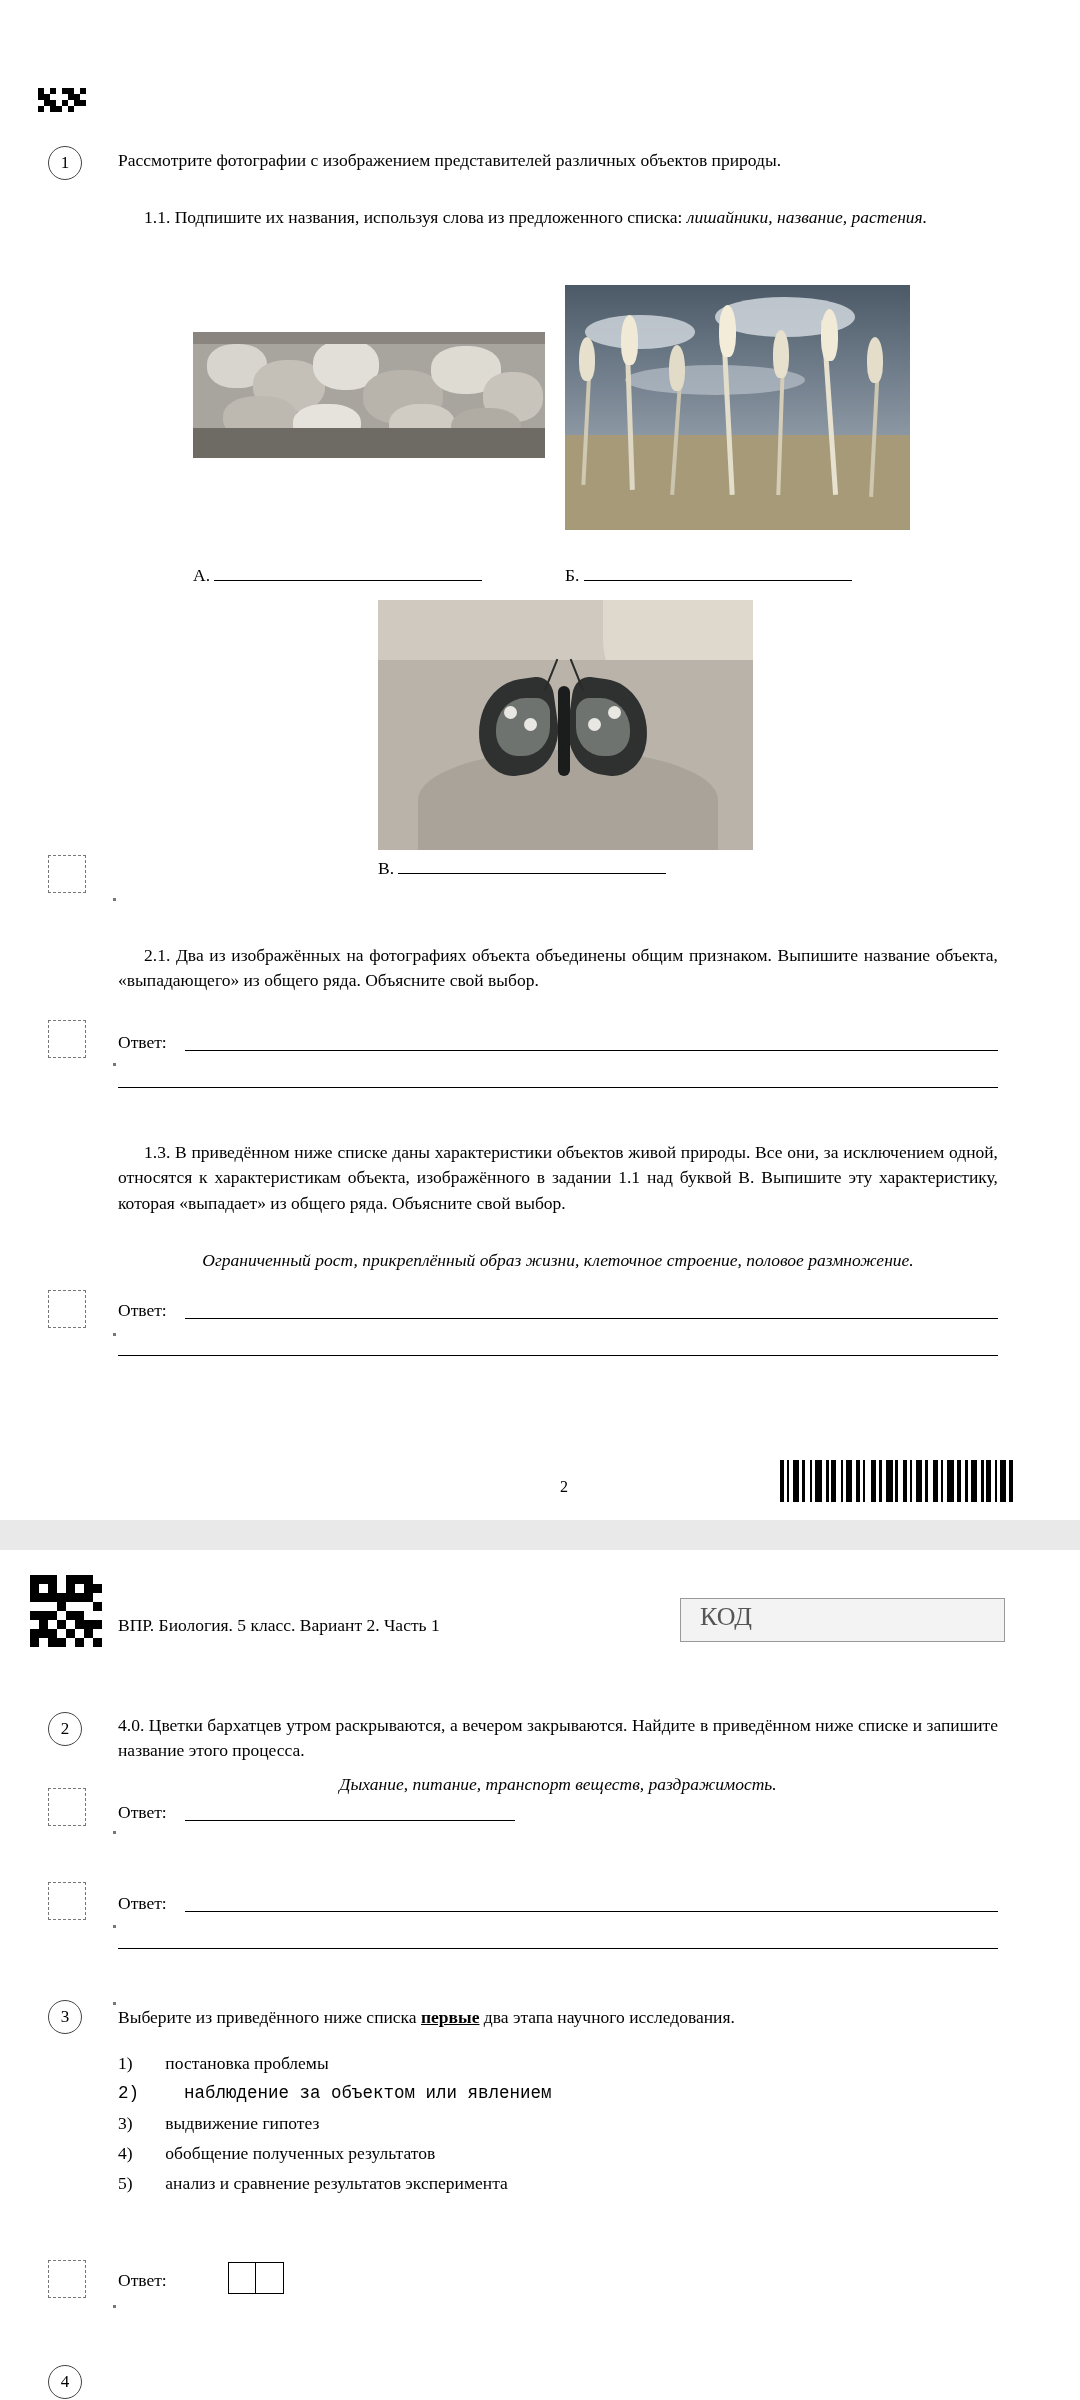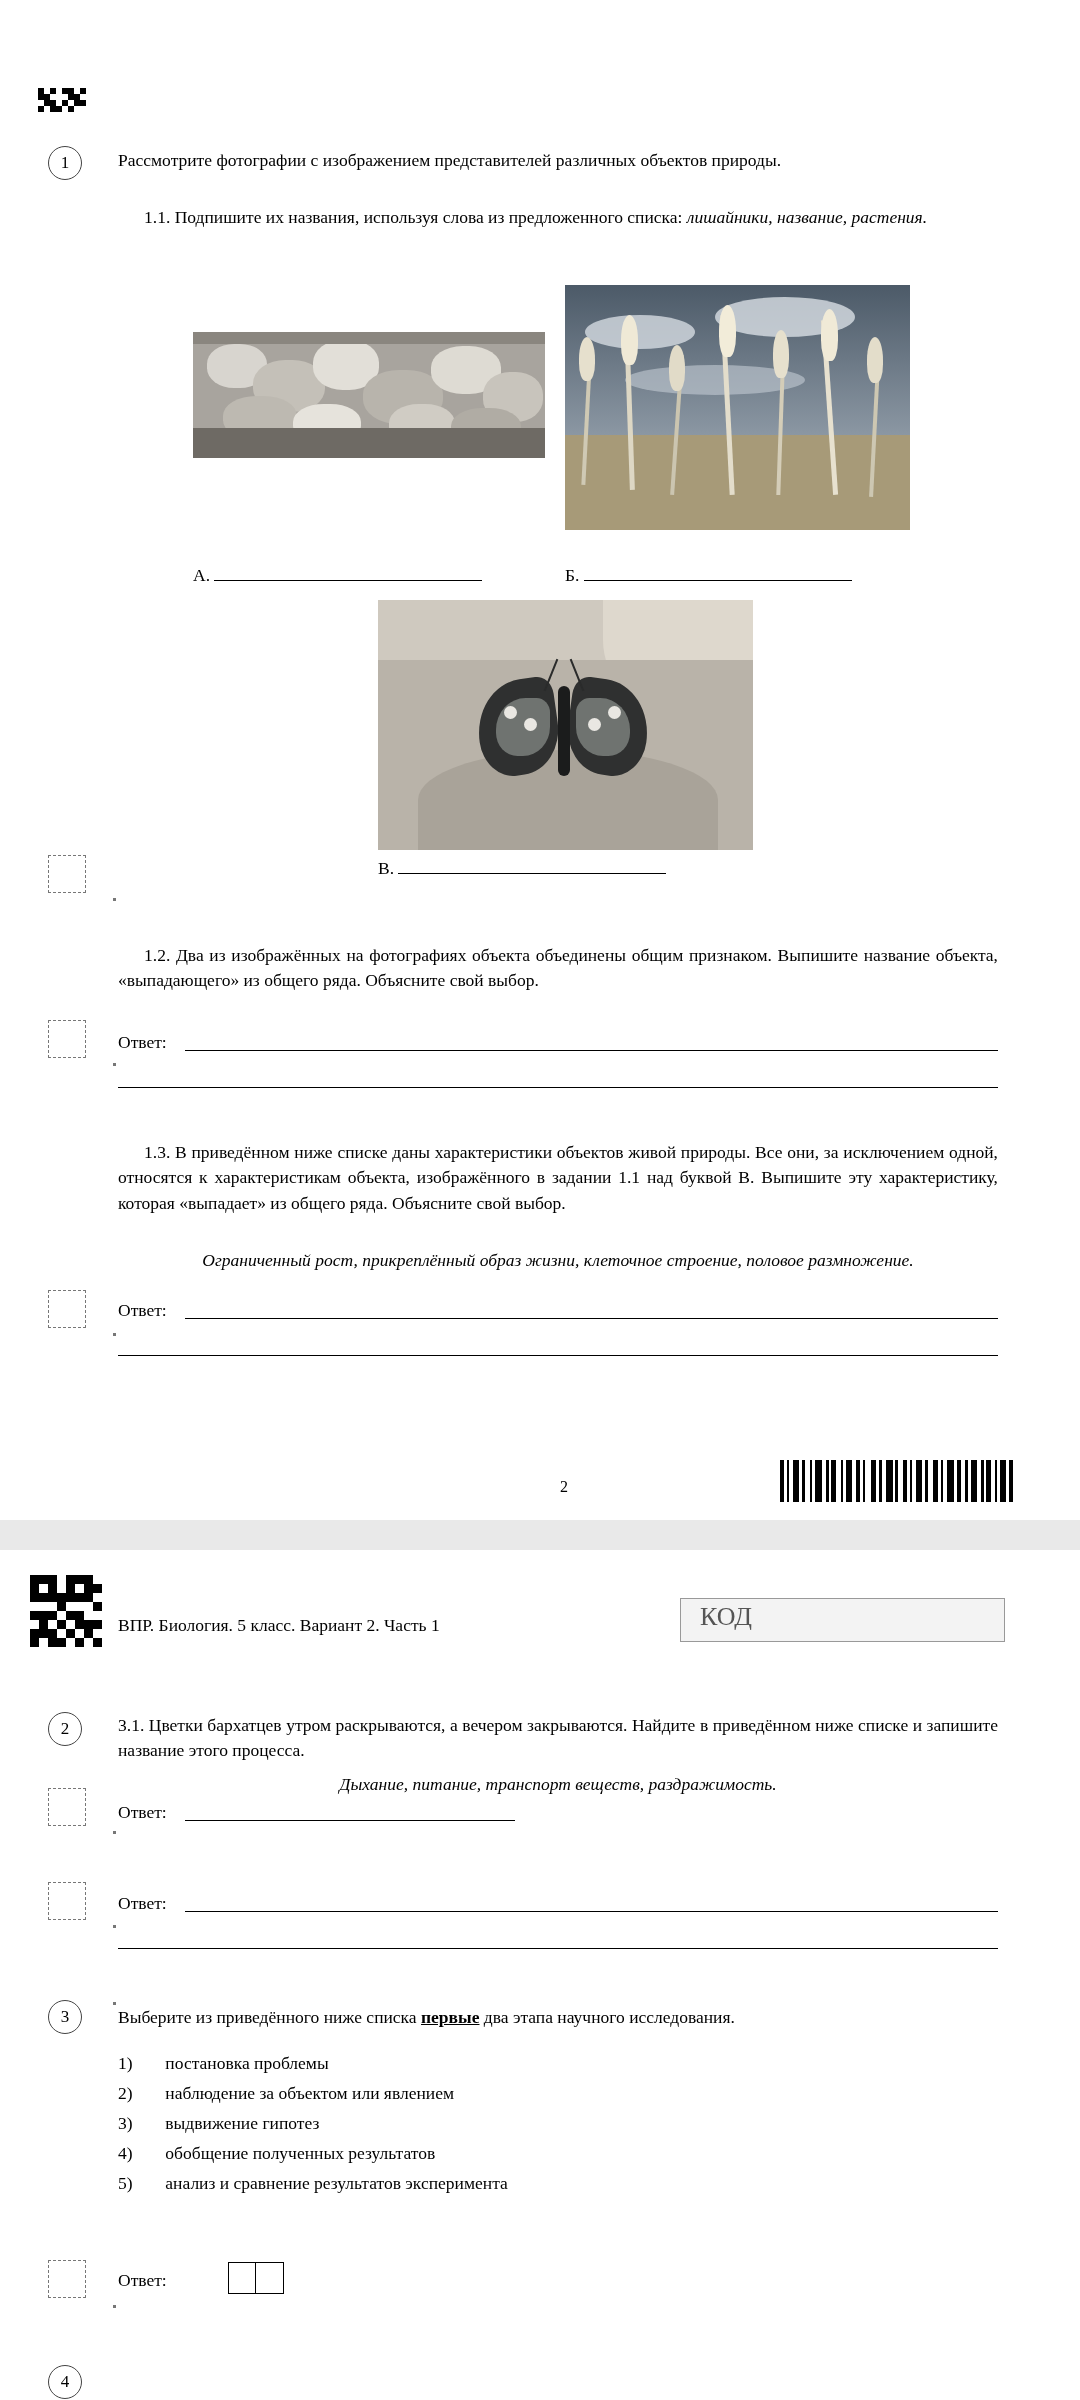--- a/index.html
+++ b/index.html
@@ -245,21 +245,21 @@
   </div>
 
   <div class="score-box" style="left:48px; top:855px;"></div>
   <div class="score-dot" style="left:113px; top:898px;"></div>
 
   <div class="caption" style="left:378px; top:858px;">
     <span>В.</span>
     <span class="line" style="width:268px;"></span>
   </div>
 
-  <div class="txt" style="left:118px; top:943px; width:880px; text-indent:26px;">1.2. Два из изображённых на фотографиях объекта объединены общим признаком. Выпишите название объекта, «выпадающего» из общего ряда. Объясните свой выбор.</div>
+  <div class="txt" style="left:118px; top:943px; width:880px; text-indent:26px;">2.1. Два из изображённых на фотографиях объекта объединены общим признаком. Выпишите название объекта, «выпадающего» из общего ряда. Объясните свой выбор.</div>
 
   <div class="score-box" style="left:48px; top:1020px;"></div>
   <div class="score-dot" style="left:113px; top:1063px;"></div>
 
   <div class="txt" style="left:118px; top:1030px; width:80px;">Ответ:</div>
   <div class="ansline" style="left:185px; top:1050px; width:813px;"></div>
   <div class="ansline" style="left:118px; top:1087px; width:880px;"></div>
 
   <div class="txt" style="left:118px; top:1140px; width:880px; text-indent:26px;">1.3. В приведённом ниже списке даны характеристики объектов живой природы. Все они, за исключением одной, относятся к характеристикам объекта, изображённого в задании 1.1 над буквой В. Выпишите эту характеристику, которая «выпадает» из общего ряда. Объясните свой выбор.</div>
 
@@ -410,21 +410,21 @@
       <div class="qr-cell"></div>
   </div>
 
   <div class="hdr" style="left:118px; top:65px; width:520px;">ВПР.  Биология. 5 класс. Вариант 2. Часть 1</div>
 
   <div class="code-field" style="left:680px; top:48px; width:325px; height:44px;"></div>
   <div class="code-label" style="left:700px; top:52px;">КОД</div>
 
   <div class="task-num" style="left:48px; top:162px;">2</div>
 
-  <div class="txt" style="left:118px; top:163px; width:880px;">3.1. Цветки бархатцев утром раскрываются, а вечером закрываются. Найдите в приведённом ниже списке и запишите название этого процесса.</div>
+  <div class="txt" style="left:118px; top:163px; width:880px;">4.0. Цветки бархатцев утром раскрываются, а вечером закрываются. Найдите в приведённом ниже списке и запишите название этого процесса.</div>
 
   <div class="txt center it" style="left:118px; top:222px; width:880px;">Дыхание, питание, транспорт веществ, раздражимость.</div>
 
   <div class="score-box" style="left:48px; top:238px;"></div>
   <div class="score-dot" style="left:113px; top:281px;"></div>
 
   <div class="txt" style="left:118px; top:250px; width:80px;">Ответ:</div>
   <div class="ansline" style="left:185px; top:270px; width:330px;"></div>
 
 
@@ -441,21 +441,21 @@
     <span>Выберите из приведённого ниже списка </span><span class="bold-underline">первые</span><span> два этапа научного исследования.</span>
   </div>
 
   <div class="score-dot" style="left:113px; top:452px;"></div>
 
   <div class="list-item" style="left:118px; top:503px;">
     <span>1)</span>
     <span style="display:inline-block; width:24px;"></span>
     <span>постановка проблемы</span>
   </div>
-  <div class="list-item" style="left:118px; top:533px;">
+  <div class="list-item" style="left:118px; top:533px;font-family:Liberation Mono, monospace;">
     <span>2)</span>
     <span style="display:inline-block; width:24px;"></span>
     <span>наблюдение за объектом или явлением</span>
   </div>
   <div class="list-item" style="left:118px; top:563px;">
     <span>3)</span>
     <span style="display:inline-block; width:24px;"></span>
     <span>выдвижение гипотез</span>
   </div>
   <div class="list-item" style="left:118px; top:593px;">

